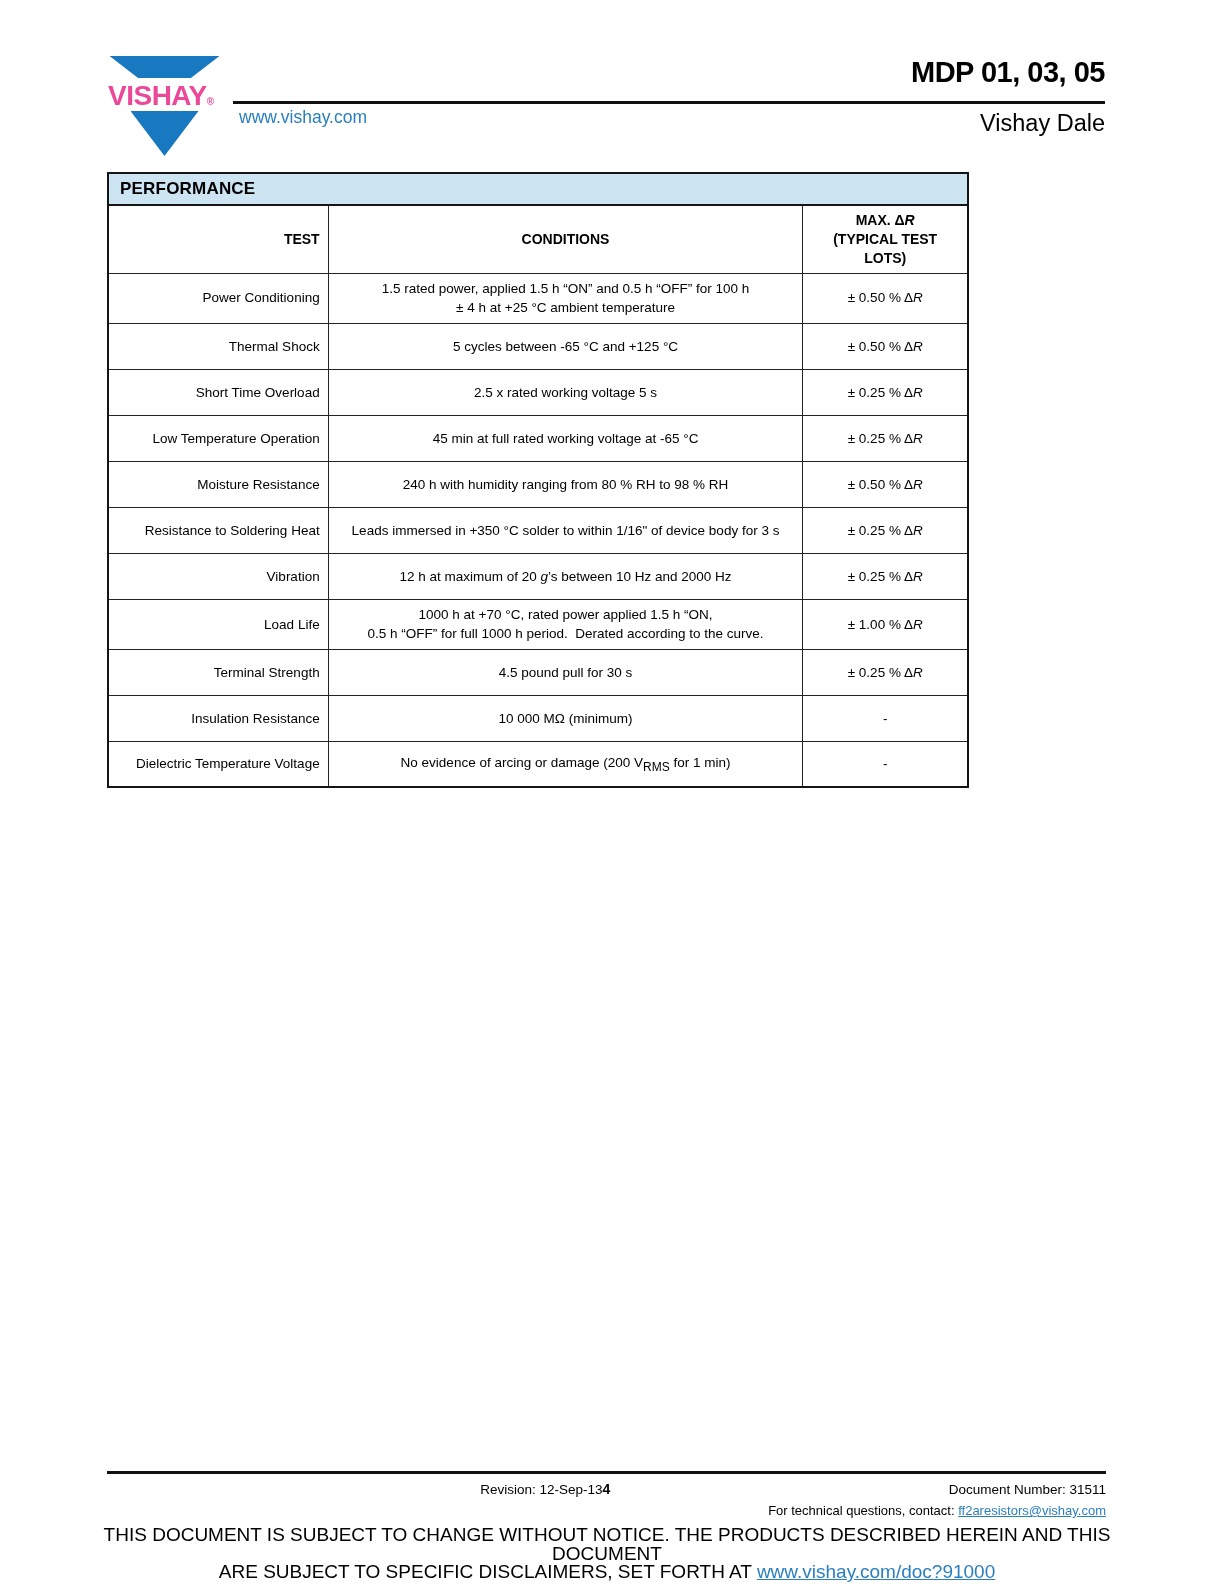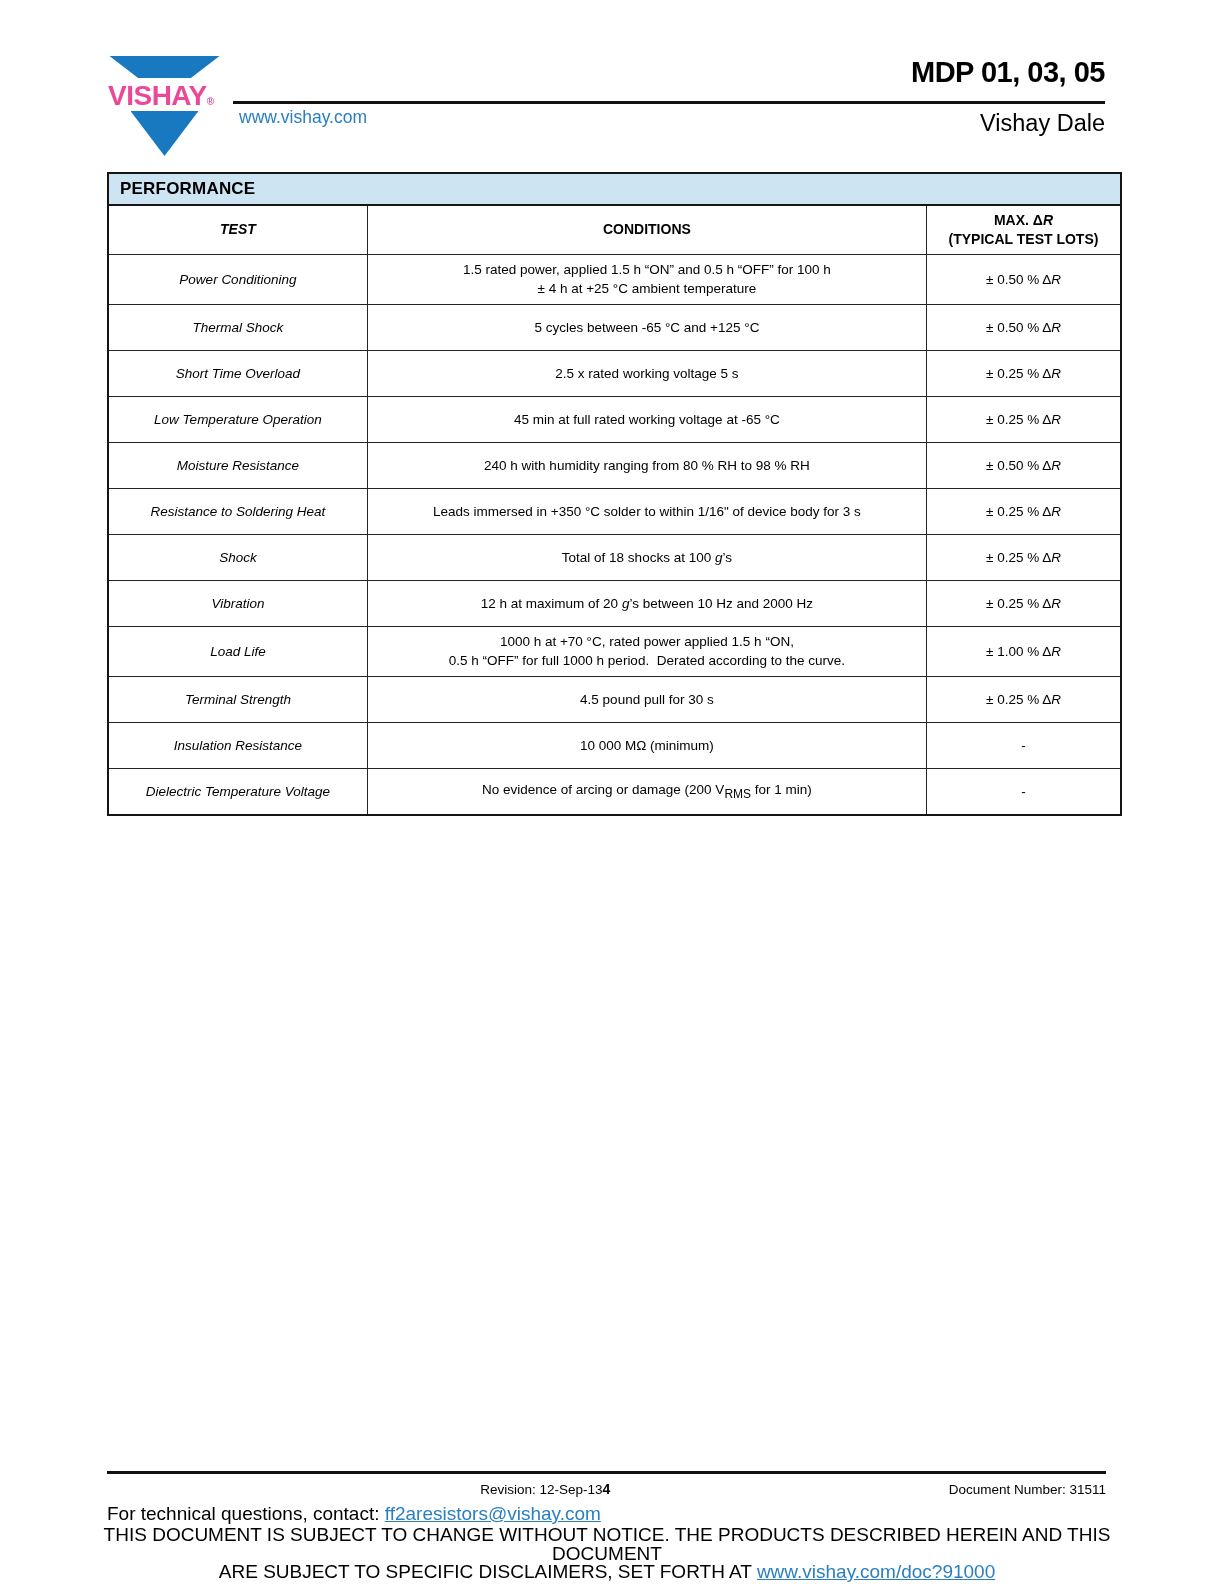--- a/index.html
+++ b/index.html
@@ -46,21 +46,21 @@
   .doc-title {
     position: absolute; right: 119px; top: 56px;
     font-size: 29px; font-weight: bold; letter-spacing: -0.5px;
   }
   .doc-subtitle {
     position: absolute; right: 119px; top: 110px;
     font-size: 23.5px; font-weight: normal;
   }
 
   
-  .table-wrap { position: absolute; left: 107px; top: 172px; width: 1015px; }
+  .table-wrap { position: absolute; left: 107px; top: 172px; width: 862px; }
   table.perf {
     width: 100%;
     border-collapse: collapse;
     border: 2.5px solid #151515;
   }
   table.perf th, table.perf td {
     border: 1.5px solid #242424;
     font-size: 13.5px;
     vertical-align: middle;
     padding: 5px 8px;
@@ -69,42 +69,42 @@
     background: #cde4f2;
     text-align: left;
     font-size: 17px;
     font-weight: bold;
     letter-spacing: 0.2px;
     height: 31px;
     padding-left: 11px;
     border-bottom: 2px solid #151515;
   }
   tr.cols-row th { height: 47px; font-size: 14px; font-weight: bold; line-height: 1.35; }
-  th.c-test, td.c-test { text-align: center; padding-left: 11px; font-style: italic; }
+  th.c-test, td.c-test { text-align: right; padding-left: 11px; }
   td.c-cond, th.c-cond, td.c-max, th.c-max { text-align: center; }
   tbody td { height: 46px; line-height: 1.45; }
   i.it { font-style: italic; }
   sub { font-size: 12px; }
 
   
   .footer-rule {
     position: absolute; left: 107px; top: 1471px;
     width: 999px; height: 3px; background: #111;
   }
   .footer-meta {
     position: absolute; left: 107px; top: 1481px; width: 999px;
     display: flex; align-items: baseline;
     font-size: 13.5px;
   }
   .footer-meta .fm-left  { flex: 1; text-align: right; }
   .footer-meta .fm-center{ flex: 0 0 auto; font-weight: bold; font-size: 14px; }
   .footer-meta .fm-right { flex: 1; text-align: right; }
   .footer-contact {
     position: absolute; left: 107px; top: 1503px; width: 999px;
-    text-align: left; font-size: 19px;
+    text-align: right; font-size: 13px;
   }
   .footer-disclaimer {
     position: absolute; left: 57px; top: 1526px; width: 1100px;
     text-align: center; font-size: 19px; line-height: 18.5px;
   }
   a.link, span.link {
     color: #2a7fc1; text-decoration: underline; cursor: pointer;
   }
 </style>
 </head>
@@ -167,25 +167,20 @@
             <td class="c-test">Moisture Resistance</td>
             <td class="c-cond">240 h with humidity ranging from 80 % RH to 98 % RH</td>
             <td class="c-max">± 0.50 % Δ<i class="it">R</i></td>
           </tr>
           <tr>
             <td class="c-test">Resistance to Soldering Heat</td>
             <td class="c-cond">Leads immersed in +350 °C solder to within 1/16" of device body for 3 s</td>
             <td class="c-max">± 0.25 % Δ<i class="it">R</i></td>
           </tr>
           <tr>
-            <td class="c-test">Shock</td>
-            <td class="c-cond">Total of 18 shocks at 100 <i class="it">g</i>’s</td>
-            <td class="c-max">± 0.25 % Δ<i class="it">R</i></td>
-          </tr>
-          <tr>
             <td class="c-test">Vibration</td>
             <td class="c-cond">12 h at maximum of 20 <i class="it">g</i>’s between 10 Hz and 2000 Hz</td>
             <td class="c-max">± 0.25 % Δ<i class="it">R</i></td>
           </tr>
           <tr>
             <td class="c-test">Load Life</td>
             <td class="c-cond">1000 h at +70 °C, rated power applied 1.5 h “ON,<br>0.5 h “OFF” for full 1000 h period.&nbsp; Derated according to the curve.</td>
             <td class="c-max">± 1.00 % Δ<i class="it">R</i></td>
           </tr>
           <tr>

